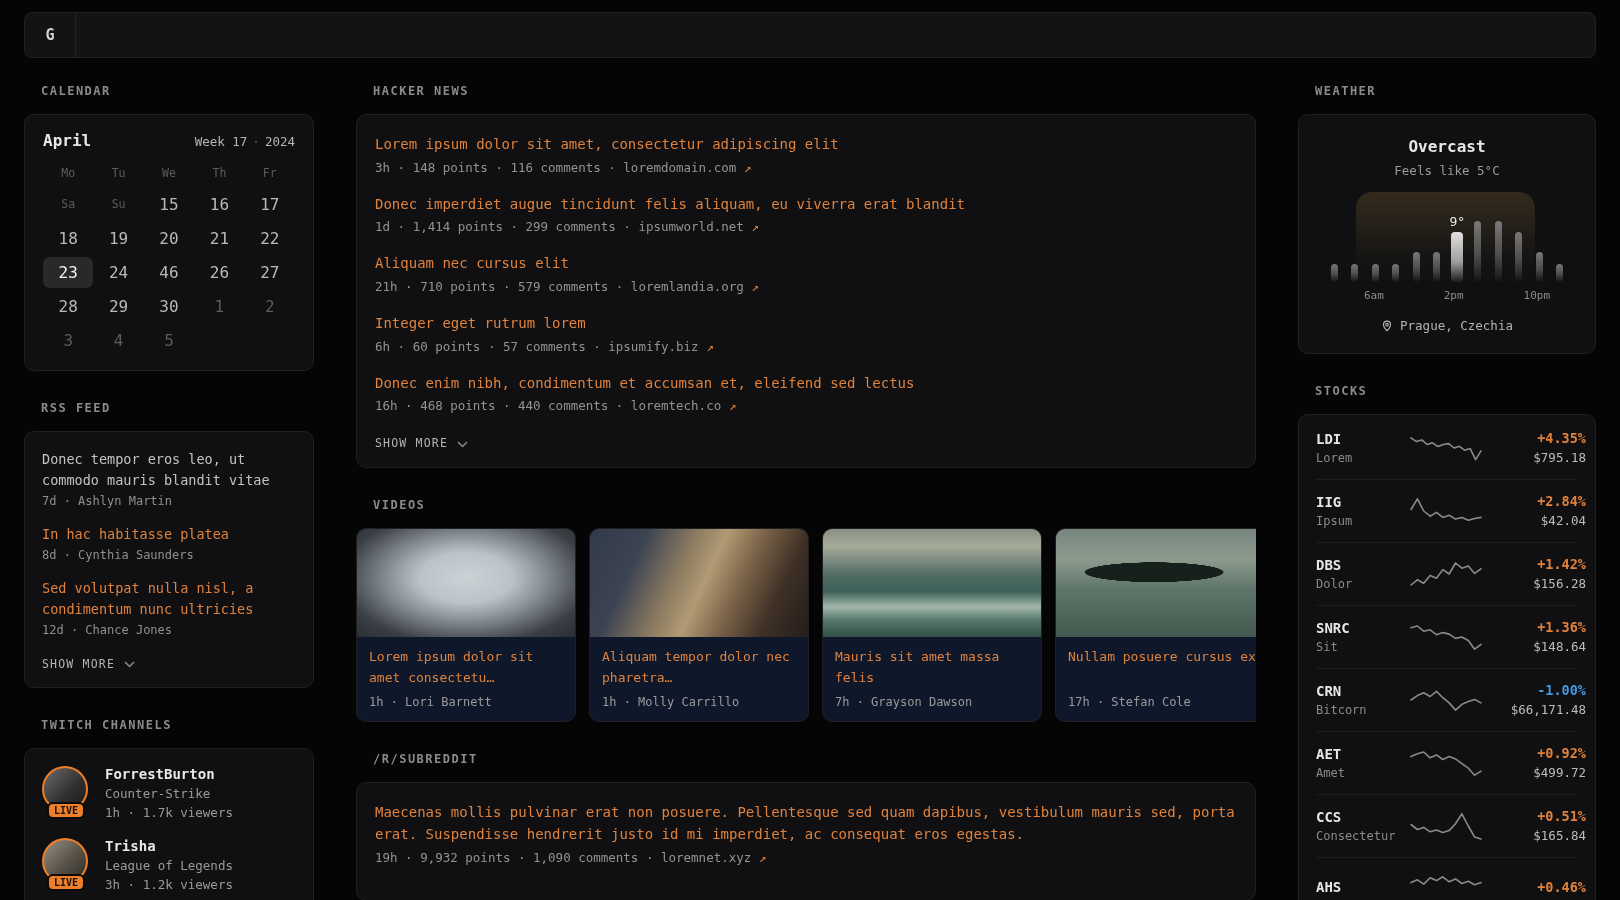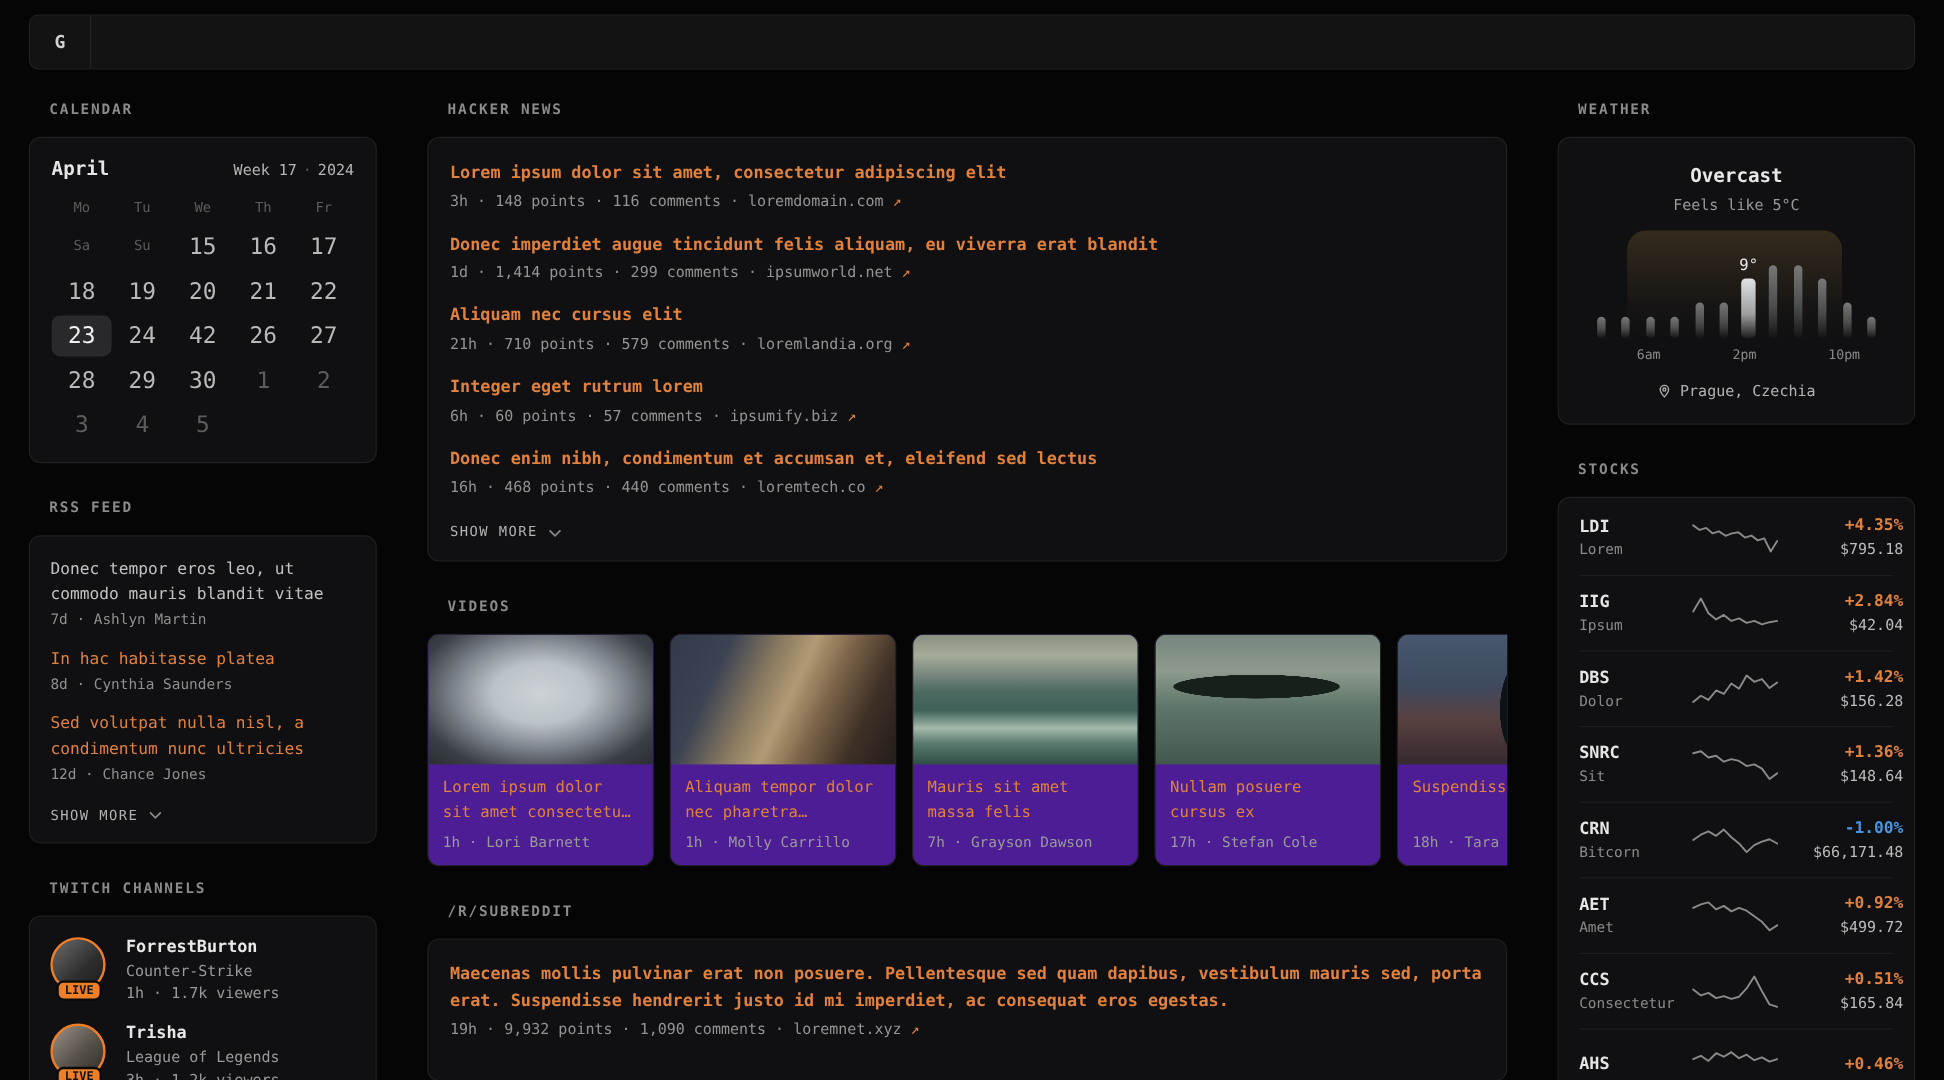--- a/index.html
+++ b/index.html
@@ -37,21 +37,21 @@
   .card { background: #101012; border: 1px solid #202022; border-radius: 10px; }
 
   
   .cal { padding: 16px 18px 14px; }
   .cal-head { display: flex; justify-content: space-between; align-items: baseline; margin-bottom: 8px; }
   .cal-month { font-size: 16px; color: #e6e6e6; font-weight: 600; }
   .cal-meta { font-size: 12.5px; color: #b5b5b5; }
   .cal-meta .dot { color: #5a5a5a; margin: 0 5px; }
   .cal-grid { display: grid; grid-template-columns: repeat(5, 1fr); row-gap: 3px; text-align: center; }
   .dow { color: #5c5c5c; font-size: 11.5px; padding: 8px 0 6px; }
-  .day { color: #b9b9b9; font-size: 19px; padding: 6px 0; border-radius: 7px; }
+  .day { color: #b9b9b9; font-size: 16px; padding: 6px 0; border-radius: 7px; }
   .day.muted { color: #5c5c5c; }
   .day.selected { background: #29292c; color: #f2f2f2; }
 
   
   .pad-card { padding: 17px 17px 15px; }
   .feed-item { margin-bottom: 16px; }
   .feed-title { display: block; font-size: 13.5px; line-height: 1.55; font-weight: 500;
     color: var(--accent); text-decoration: none; cursor: pointer; }
   .feed-title.read { color: #c3c3c3; }
   .feed-meta { font-size: 12px; color: #8f8f8f; margin-top: 3px; }
@@ -71,28 +71,28 @@
   .avatar.av3 { background: linear-gradient(135deg, #cfc7b8 0%, #968d7c 55%, #5c5648 100%); }
   .live-badge { position: absolute; left: 50%; transform: translateX(-50%); bottom: -7px;
     background: #ee7f28; color: #141414; font-size: 10px; font-weight: 700;
     padding: 1px 5px; border-radius: 6px; border: 2px solid #0a0a0a; }
   .ch-name { font-size: 14px; font-weight: 600; color: #e8e8e8; }
   .ch-game, .ch-meta { font-size: 12.5px; color: #9a9a9a; margin-top: 4px; }
 
   
   .news-card { padding: 19px 18px 16px; }
   .news-item { margin-bottom: 19px; }
-  .news-title { display: block; color: var(--accent); font-size: 14px; font-weight: 700;
+  .news-title { display: block; color: var(--accent); font-size: 14px; font-weight: 400;
     line-height: 1.55; text-decoration: none; cursor: pointer; }
   .news-meta { color: #939393; font-size: 12.5px; margin-top: 4px; }
   .ext-arrow { color: var(--accent); }
 
   
   .video-row { display: flex; gap: 13px; overflow: hidden; }
-  .video-card { width: 189px; flex: none; background: #4c1d95; border: 1px solid #202022;
+  .video-card { width: 220px; flex: none; background: #0f172a; border: 1px solid #202022;
     border-radius: 10px; overflow: hidden; text-decoration: none; cursor: pointer; }
   .thumb { height: 108px; width: 100%; }
   .thumb.t1 { background: radial-gradient(ellipse at 50% 45%, #ccd2d6 0%, #bcc3c8 30%, #7d838a 55%, #3a3f45 80%, #2a2e33 100%); }
   .thumb.t2 { background: linear-gradient(115deg, #323b4a 0%, #3c4352 22%, #8a7a60 40%, #b29a74 52%, #7a6248 66%, #3e3026 82%, #241d1a 100%); }
   .thumb.t3 { background: linear-gradient(to bottom, #8a9184 0%, #a6ac99 16%, #74847b 32%, #4d6a61 44%, #3e615a 58%, #a3b8aa 72%, #597a6e 84%, #2f4e47 100%); }
   .thumb.t4 { background: radial-gradient(ellipse 70px 10px at 45% 40%, #16211c 98%, transparent 100%),
               linear-gradient(to bottom, #76867e 0%, #8d9a8e 28%, #5f766a 55%, #42584e 100%); }
   .thumb.t5 { background: radial-gradient(ellipse 20px 42px at 56% 58%, #0e1318 98%, transparent 100%),
               linear-gradient(to bottom, #49586e 0%, #3d4a60 38%, #584040 65%, #352a2e 100%); }
   .v-body { padding: 10px 12px 12px; }
@@ -168,21 +168,21 @@
               <div class="day">15</div>
               <div class="day">16</div>
               <div class="day">17</div>
               <div class="day">18</div>
               <div class="day">19</div>
               <div class="day">20</div>
               <div class="day">21</div>
               <div class="day">22</div>
               <div class="day selected">23</div>
               <div class="day">24</div>
-              <div class="day">42</div>
+              <div class="day">46</div>
               <div class="day">26</div>
               <div class="day">27</div>
               <div class="day">28</div>
               <div class="day">29</div>
               <div class="day">30</div>
               <div class="day muted">1</div>
               <div class="day muted">2</div>
               <div class="day muted">3</div>
               <div class="day muted">4</div>
               <div class="day muted">5</div>

